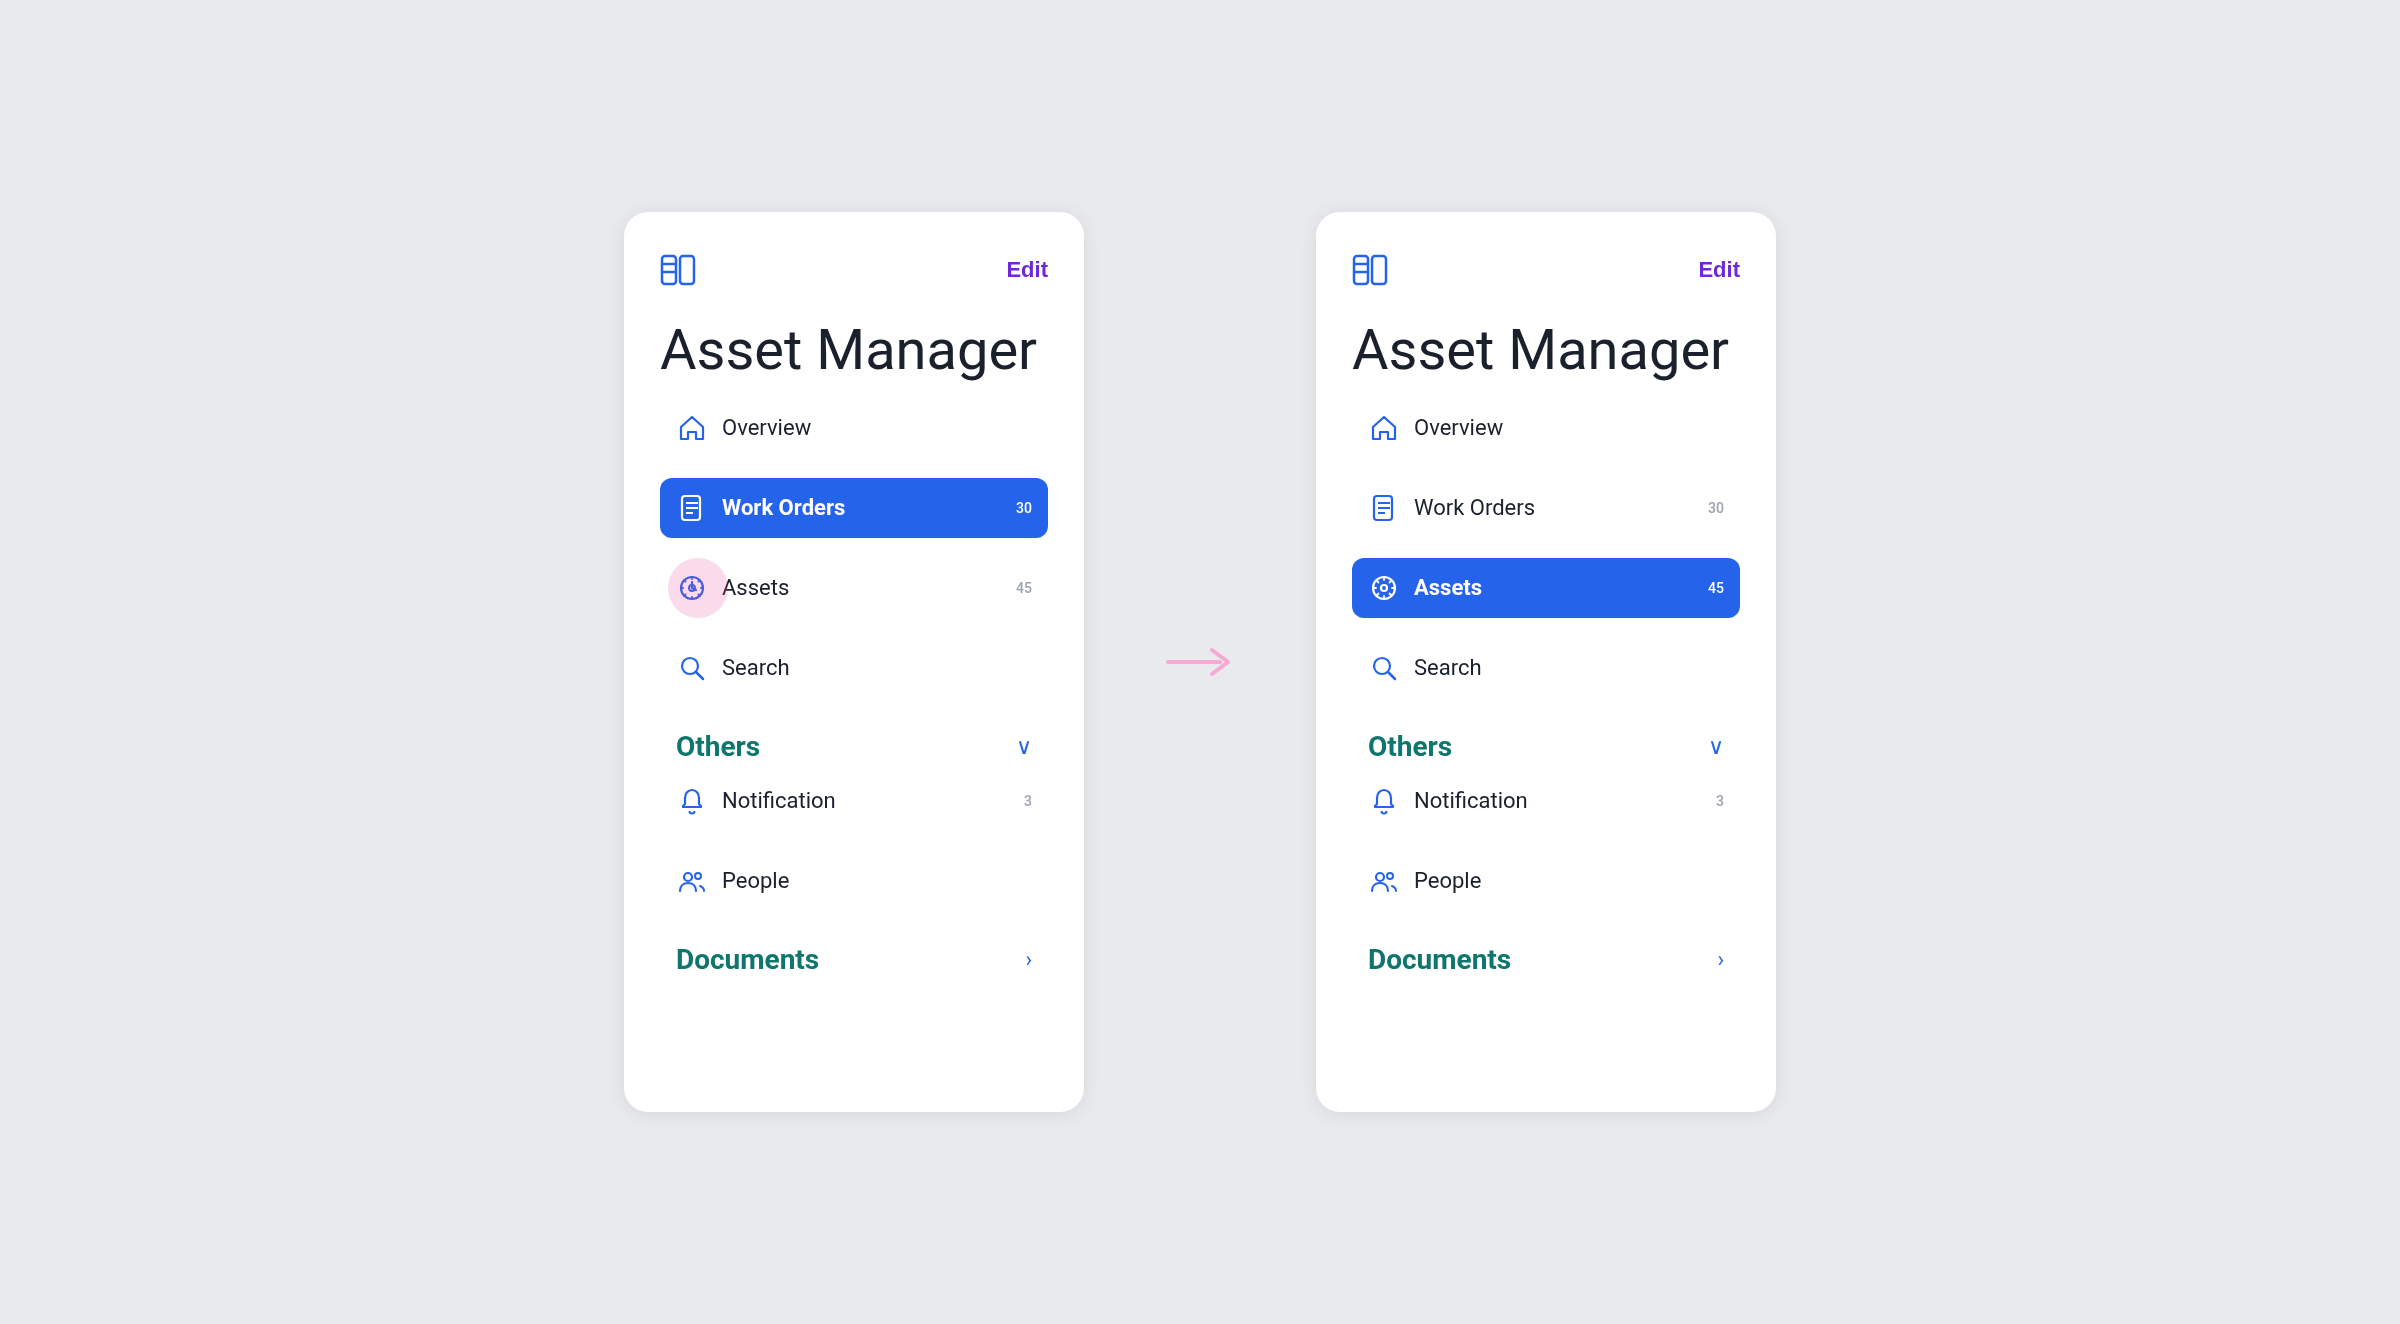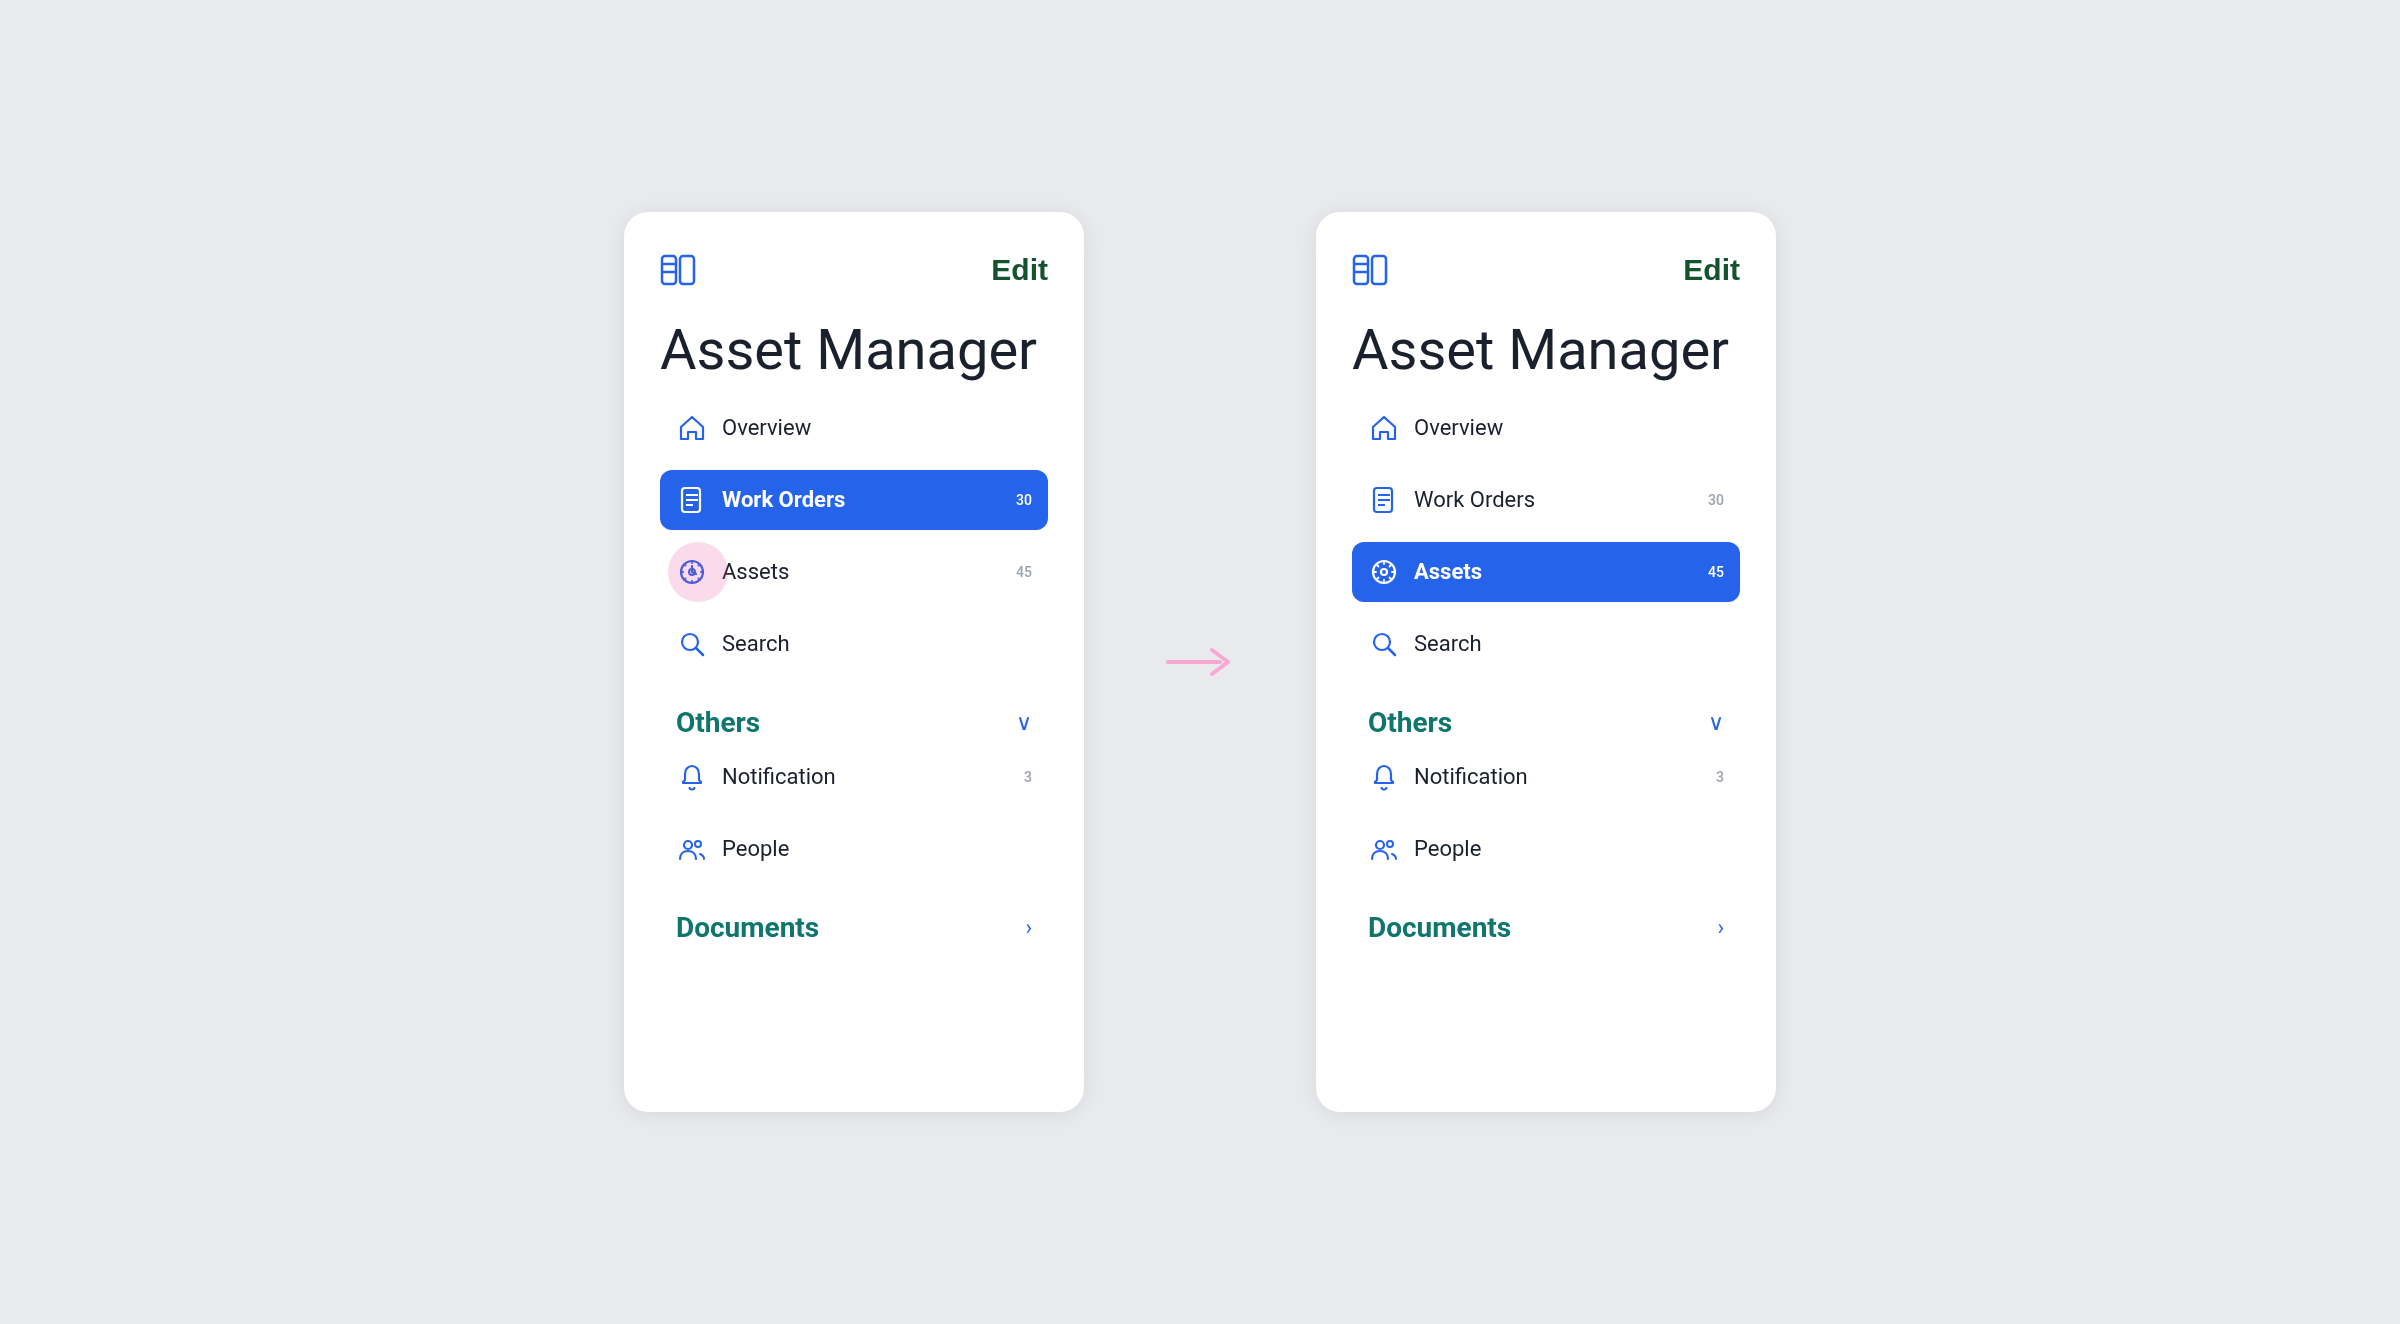--- a/index.html
+++ b/index.html
@@ -33,41 +33,41 @@
       align-items: center;
       justify-content: space-between;
       margin-bottom: 32px;
     }
 
     .sidebar-icon {
       color: #2563eb;
     }
 
     .edit-btn {
-      color: #14532d;
-      font-size: 30px;
+      color: #6d28d9;
+      font-size: 22px;
       font-weight: 600;
       cursor: pointer;
       background: none;
       border: none;
     }
 
     .app-title {
       font-size: 56px;
       font-weight: 400;
       color: #1a202c;
       margin-bottom: 16px;
       line-height: 1.1;
     }
 
     .nav-list {
       list-style: none;
       display: flex;
       flex-direction: column;
-      gap: 12px;
+      gap: 20px;
     }
 
     .nav-item {
       display: flex;
       align-items: center;
       padding: 14px 16px;
       border-radius: 12px;
       cursor: pointer;
       font-size: 22px;
       color: #1a202c;

